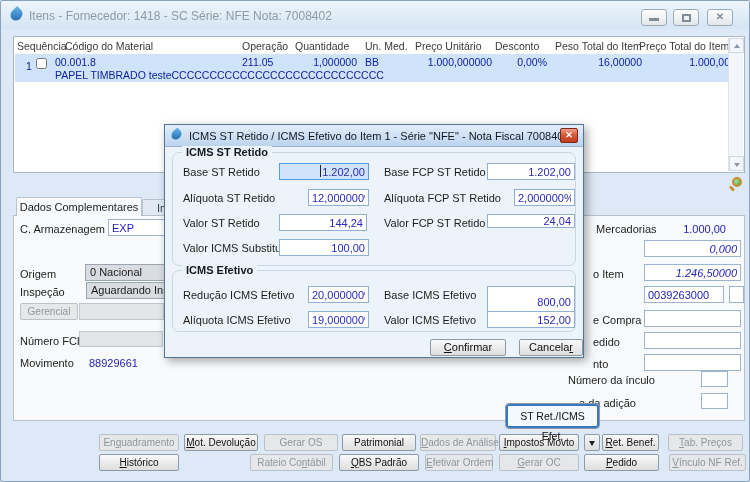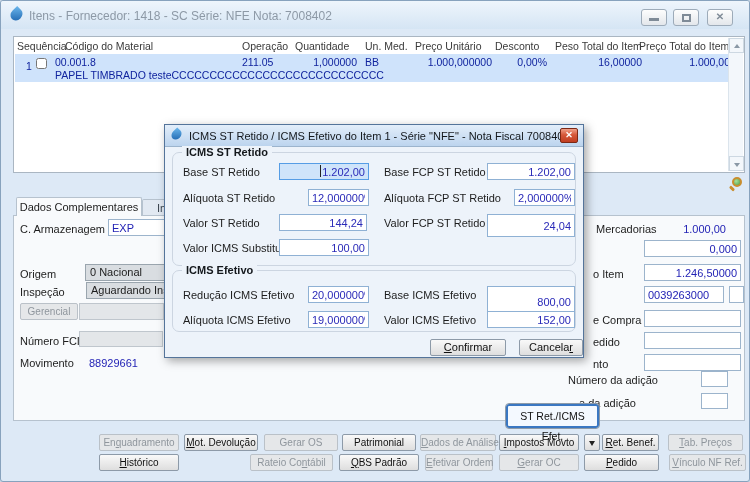--- a/index.html
+++ b/index.html
@@ -52,21 +52,21 @@
     border-radius:50%; background:radial-gradient(circle at 35% 35%, #a8e09a, #4ca04a); }
   .mag-handle { position:absolute; left:1px; top:10px; width:6px; height:3px; background:#c98e2e; border-radius:2px; transform:rotate(45deg); }
   
   #panel { position:absolute; left:12px; top:196px; width:732px; height:224px; }
   #panel-body { position:absolute; left:0; top:18px; width:732px; height:206px; background:#f8fafc; border:1px solid #b6c2ce; }
   .tab { position:absolute; font-size:11px; text-align:center; border:1px solid #b6c2ce; border-bottom:none; border-radius:2px 2px 0 0; }
   #tab-1 { left:3px; top:0; width:126px; height:19px; background:#f8fafc; z-index:2; line-height:19px; color:#1d1d1d; }
   #tab-2 { left:129px; top:2px; width:80px; height:17px; background:#e2e9f2; line-height:17px; color:#3c4650; text-align:left; padding-left:14px; }
   .inp { position:absolute; border:1px solid #9cb4cc; background:#fff; font-family:"Liberation Sans",sans-serif;
          font-size:11px; color:#2323b5; padding:0 3px; }
-  .inp.r { text-align:right; }
+  .inp.r { text-align:right;font-style:italic; }
   .inp.dis { background:#e3e6e9; border-color:#bfc6cd; }
   .combo { position:absolute; background:#d9dde1; border:1px solid #9aa5ae; font-size:11px; color:#1d1d1d;
            line-height:15px; padding-left:4px; white-space:nowrap; overflow:hidden; }
   .btn { position:absolute; height:17px; font-family:"Liberation Sans",sans-serif; font-size:10px; color:#101010;
          background:linear-gradient(#f9f9f9,#dedede); border:1px solid #8d9aa8; border-radius:2px;
          text-align:center; line-height:15px; white-space:nowrap; cursor:pointer; }
   .btn.disabled { background:#e5e7e9; border-color:#bac1c8; color:#8f969d; }
   #st-btn { position:absolute; left:493px; top:207px; width:93px; height:24px; z-index:3;
             background:#f4f9ff; border:2px solid #3a77c2; border-radius:3px; outline:1px solid #8d9aa8;
             font-size:10.5px; line-height:20px; text-align:center; color:#101010; cursor:pointer; }
@@ -186,21 +186,21 @@
 
     <span class="lbl" style="left:580px;top:117px;">e Compra</span>
     <input class="inp" style="left: 631px; top: 113px; width: 97px; height: 17px;">
 
     <span class="lbl" style="left:580px;top:139px;">edido</span>
     <input class="inp" style="left: 631px; top: 135px; width: 97px; height: 17px;">
 
     <span class="lbl" style="left:580px;top:161px;">nto</span>
     <input class="inp" style="left: 631px; top: 157px; width: 97px; height: 17px;">
 
-    <span class="lbl" style="left:555px;top:177px;">Número da adição</span>
+    <span class="lbl" style="left:555px;top:177px;">Número da ínculo</span>
     <input class="inp" style="left: 688px; top: 174px; width: 27px; height: 16px;">
 
     <span class="lbl" style="left:566px;top:200px;">a da adição</span>
     <input class="inp" style="left: 688px; top: 196px; width: 27px; height: 16px;">
 
     <button id="st-btn">ST Ret./ICMS Efet.</button>
   </div>
 
   <button class="btn disabled" style="left:98px;top:433px;width:80px;">En<u>q</u>uadramento</button>
   <button class="btn" style="left:183px;top:433px;width:74px;"><u>M</u>ot. Devolução</button>
@@ -241,21 +241,21 @@
     <input class="dinp" style="left: 322px; top: 38px; width: 88px; height: 17px;" value="1.202,00">
 
     <span class="dlbl" style="left:18px;top:67px;">Alíquota ST Retido</span>
     <input class="dinp" style="left: 143px; top: 64px; width: 61px; height: 17px;" value="12,000000%">
     <span class="dlbl" style="left:219px;top:67px;">Alíquota FCP ST Retido</span>
     <input class="dinp" style="left: 349px; top: 64px; width: 61px; height: 17px;" value="2,000000%">
 
     <span class="dlbl" style="left:18px;top:92px;">Valor ST Retido</span>
     <input class="dinp" style="left: 114px; top: 89px; width: 88px; height: 17px;" value="144,24">
     <span class="dlbl" style="left:219px;top:92px;">Valor FCP ST Retido</span>
-    <input class="dinp" style="left: 322px; top: 89px; width: 88px; height: 23px;" value="24,04">
+    <input class="dinp" style="left: 322px; top: 89px; width: 88px; height: 14px;" value="24,04">
 
     <span class="dlbl" style="left:18px;top:117px;">Valor ICMS Substituto</span>
     <input class="dinp" style="left: 114px; top: 114px; width: 90px; height: 17px;" value="100,00">
 
     <div class="group" style="left:7px;top:145px;width:404px;height:62px;">
       <span class="gtitle">ICMS Efetivo</span>
     </div>
     <span class="dlbl" style="left:18px;top:164px;">Redução ICMS Efetivo</span>
     <input class="dinp" style="left: 143px; top: 161px; width: 61px; height: 17px;" value="20,000000%">
     <span class="dlbl" style="left:219px;top:164px;">Base ICMS Efetivo</span>

